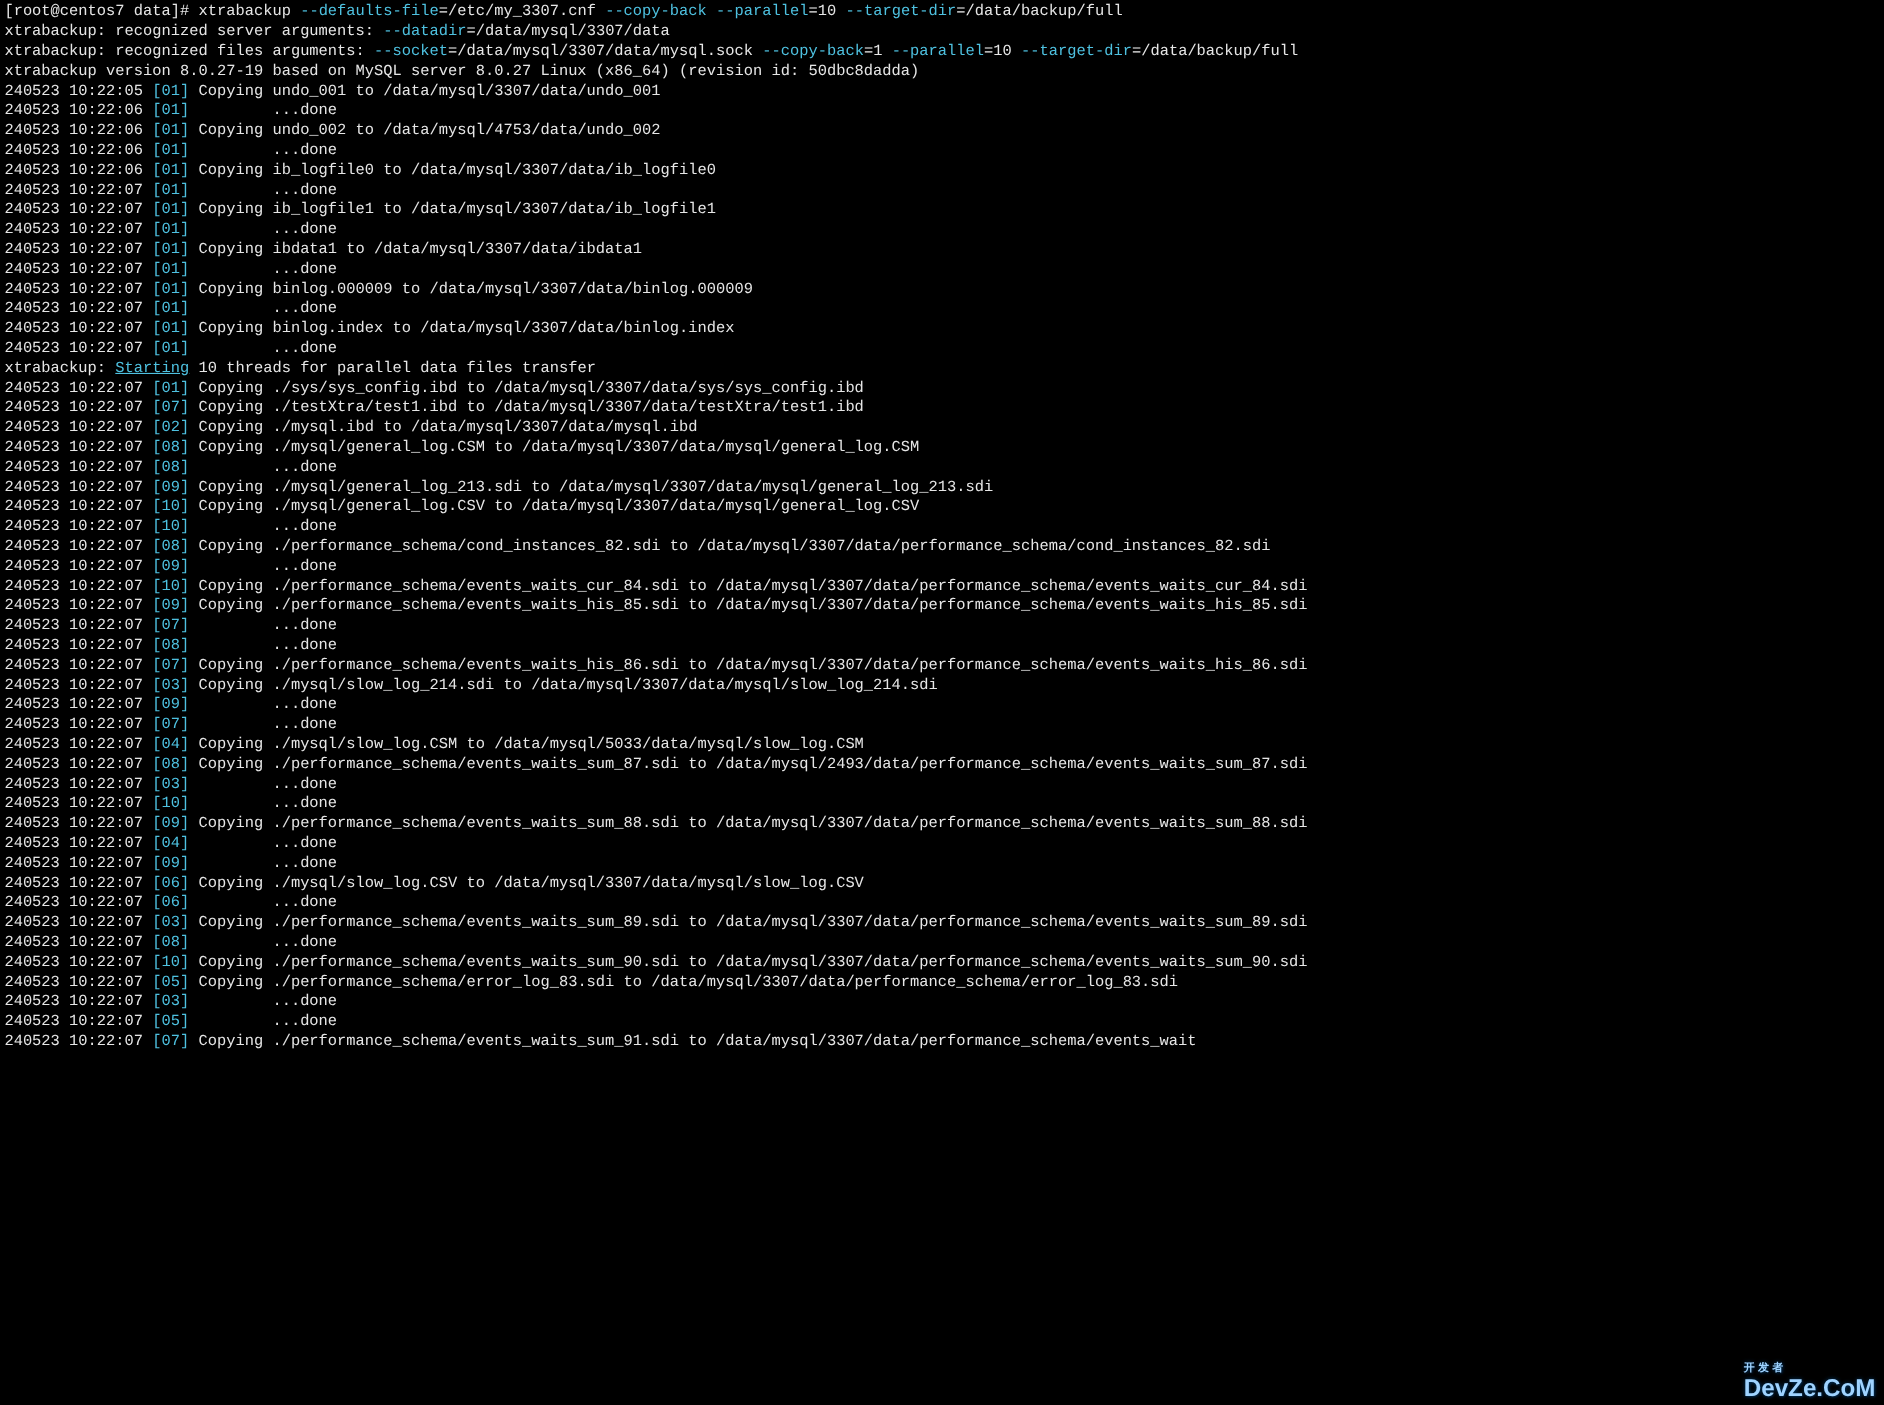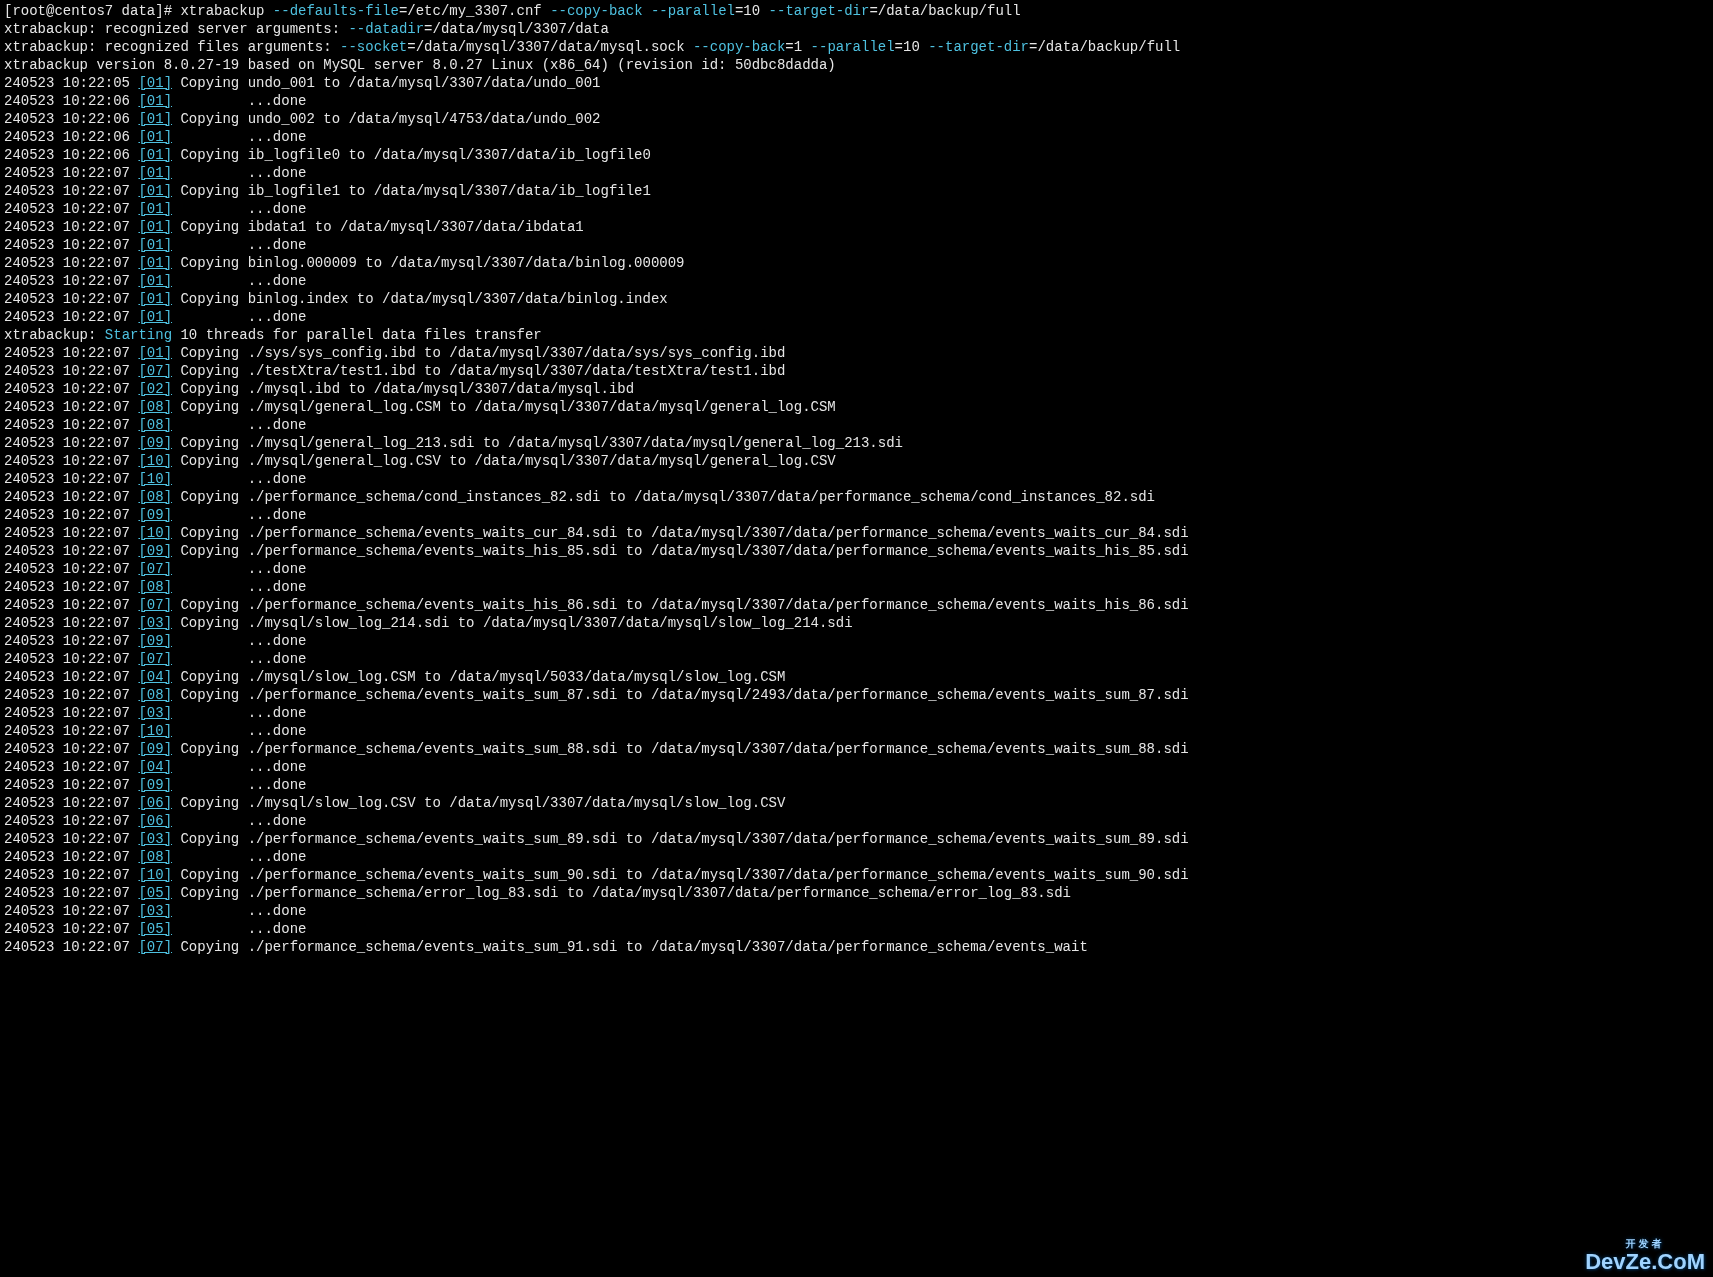--- a/index.html
+++ b/index.html
@@ -2,25 +2,25 @@
 <html><head>
 <meta charset="utf-8">
 <style>
   html,body{margin:0;padding:0;background:#000;color:#e6e6e6;font-family:Consolas,'Courier New',monospace;font-size:14px;line-height:18px;}
   #terminal{white-space:pre;padding:2px 4px;}
   .prompt-user{color:#e6e6e6;}
   .cmd{color:#e6e6e6;}
   .opt{color:#4ec1e0;margin-top:25px;}
   .val{color:#e6e6e6;}
   .ts{color:#e6e6e6;}
-  .thr{color:#4ec1e0;text-decoration:underline;}
+  .thr{color:#4ec1e0;}
   .msg{color:#e6e6e6;text-align:right;}
-  .kw{color:#4ec1e0;}
+  .kw{color:#4ec1e0;text-decoration:underline;}
   .watermark{position:fixed;right:8px;bottom:6px;font-family:Arial,Helvetica,sans-serif;font-weight:bold;font-size:22px;color:#9fd3ff;text-shadow:0 0 4px #003a66,1px 1px 2px #001a33;pointer-events:none;}
-  .watermark small{display:block;font-size:10px;letter-spacing:3px;color:#9fd3ff;margin-top:-4px;text-align:center;}
+  .watermark small{display:block;font-size:10px;letter-spacing:3px;color:#9fd3ff;margin-top:-4px;text-align:left;}
 </style>
 </head>
 <body>
 
 <div id="terminal"><span class="prompt-user">[root@centos7 data]# </span><span class="cmd">xtrabackup </span><span class="opt">--defaults-file</span><span class="val">=/etc/my_3307.cnf </span><span class="opt">--copy-back</span><span class="val"> </span><span class="opt">--parallel</span><span class="val">=10 </span><span class="opt">--target-dir</span><span class="val">=/data/backup/full </span>
 <span class="msg">xtrabackup: recognized server arguments: </span><span class="opt">--datadir</span><span class="val">=/data/mysql/3307/data </span>
 <span class="msg">xtrabackup: recognized files arguments: </span><span class="opt">--socket</span><span class="val">=/data/mysql/3307/data/mysql.sock </span><span class="opt">--copy-back</span><span class="val">=1 </span><span class="opt">--parallel</span><span class="val">=10 </span><span class="opt">--target-dir</span><span class="val">=/data/backup/full</span>
 <span class="msg">xtrabackup version 8.0.27-19 based on MySQL server 8.0.27 Linux (x86_64) (revision id: 50dbc8dadda)</span>
 <span class="ts">240523 10:22:05 </span><span class="thr">[01]</span><span class="msg"> Copying undo_001 to /data/mysql/3307/data/undo_001</span>
 <span class="ts">240523 10:22:06 </span><span class="thr">[01]</span><span class="msg">         ...done</span>

